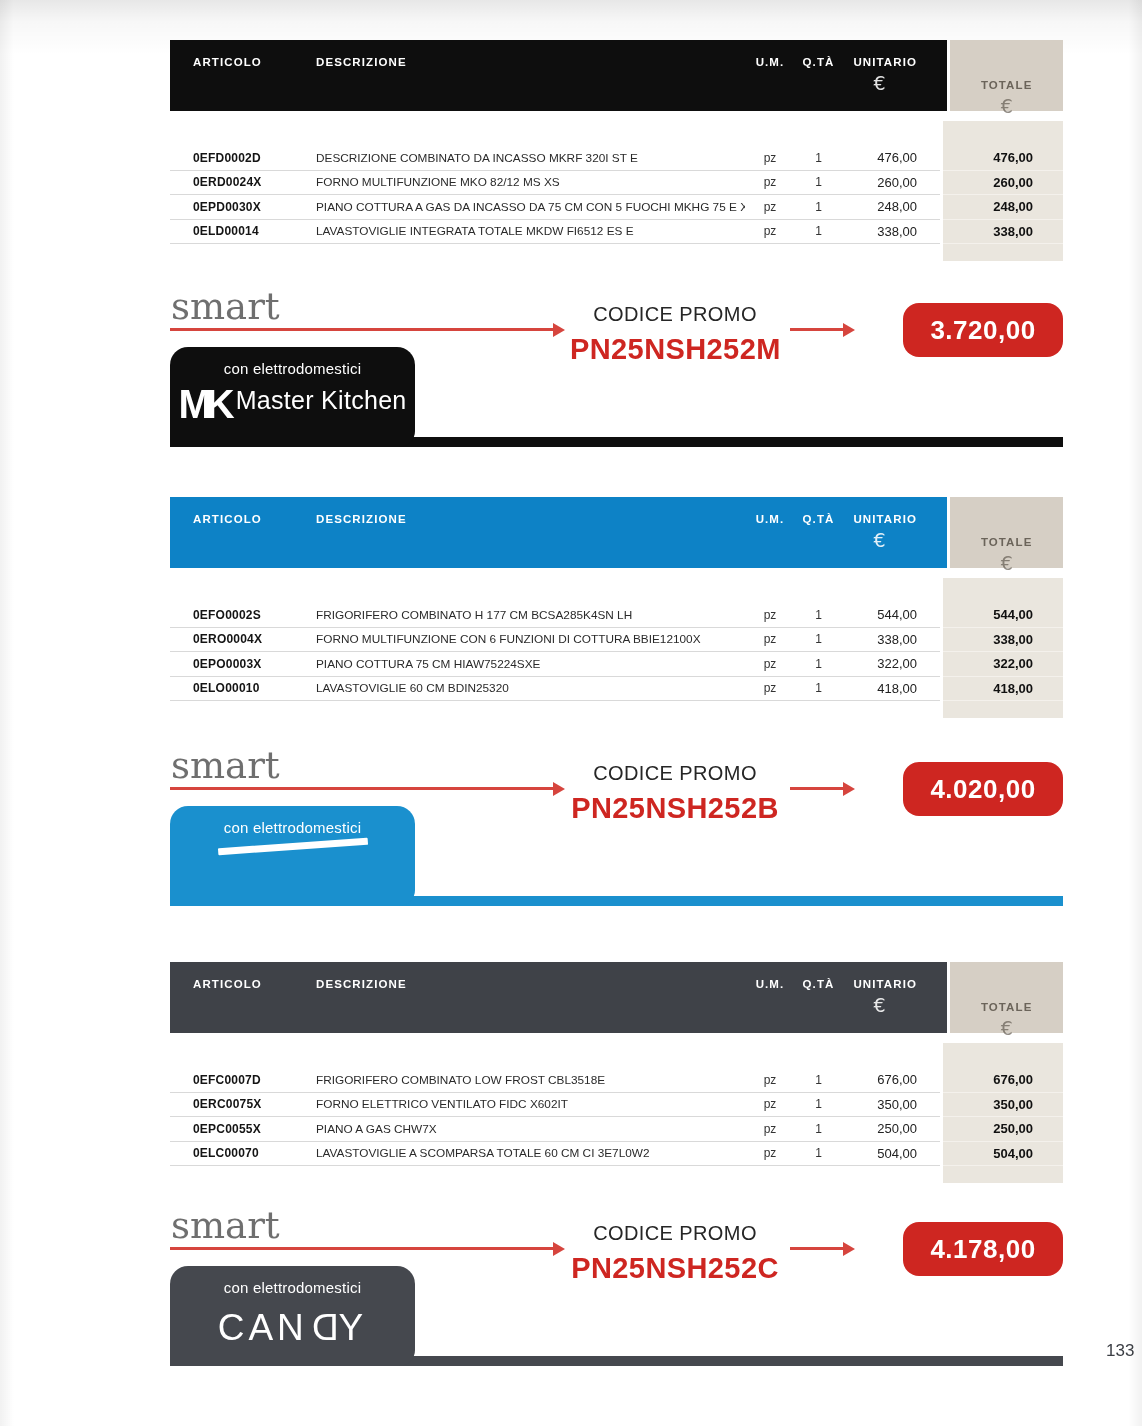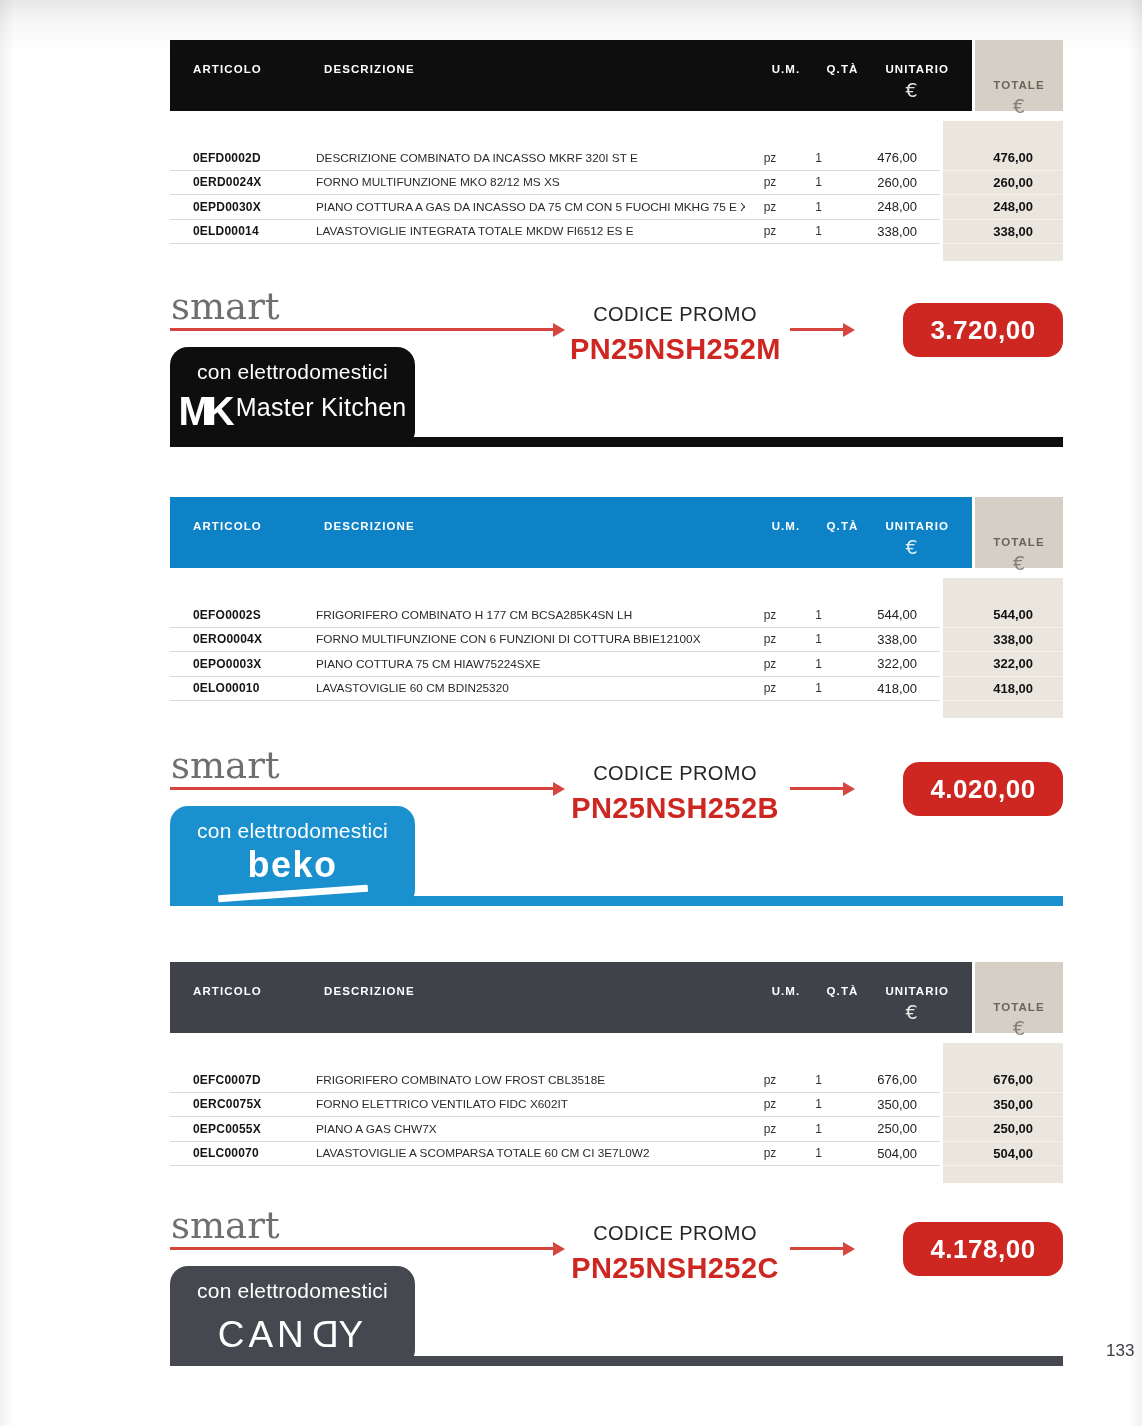--- a/index.html
+++ b/index.html
@@ -13,21 +13,21 @@
       linear-gradient(270deg, rgba(0,0,0,0.055) 0,  rgba(0,0,0,0) 14px),
       linear-gradient(180deg, rgba(0,0,0,0.095) 0,  rgba(0,0,0,0.03) 22px, rgba(0,0,0,0) 55px);
   }
 
   
   .tableblock { position:absolute; left:170px; width:893px; }
   .thead { display:flex; gap:3px; height:71px; }
   .th-main {
     width:828px; background:var(--theme); color:#fff;
     display:grid; grid-template-columns:146px 429px 50px 47px 98px;
-    padding-top:23px; font-size:11.5px; font-weight:bold; letter-spacing:1.1px;gap:8px;
+    padding-top:16px; font-size:11.5px; font-weight:bold; letter-spacing:1.1px;
   }
   .h-art { padding-left:23px; }
   .h-um, .h-qta { text-align:center; }
   .h-unit { display:flex; flex-direction:column; align-items:flex-end; padding-right:23px; }
   .h-unit .euro { align-self:center; }
   .euro { font-family:"DejaVu Sans", sans-serif; font-size:19px; font-weight:normal;
           letter-spacing:0; margin-top:6px; opacity:.88; line-height:1; }
   .th-tot { width:120px; background:#d6cfc5; color:#6b645a; padding-top:39px;
             display:flex; flex-direction:column; align-items:center;
             font-size:11.5px; font-weight:bold; letter-spacing:1.1px; }
@@ -70,21 +70,21 @@
     position:absolute; right:0; top:17px; width:160px; height:54px;
     background:#ce2621; border-radius:16px; color:#fff;
     display:flex; align-items:center; justify-content:center;
     font-size:26px; font-weight:bold; letter-spacing:.5px;
   }
   .bar { position:absolute; left:0; right:0; bottom:0; height:10px; background:var(--theme); }
   .badge {
     position:absolute; left:0; bottom:0; width:245px; height:100px; z-index:2;
     background:var(--theme); border-radius:18px 18px 16px 0; color:#fff; text-align:center;
   }
-  .badge-line { margin-top:13px; font-size:21px; letter-spacing:.2px; }
+  .badge-line { margin-top:13px; font-size:15px; letter-spacing:.2px; }
   .mk-logo { margin-top:9px; display:flex; justify-content:center; gap:9px; }
   .mk-mono { font-size:40px; font-weight:bold; letter-spacing:-0.15em; margin-right:-0.05em; line-height:.9; }
   .mk-text { font-size:25px; font-weight:normal; letter-spacing:.3px; }
   .beko { margin-top:4px; font-size:36px; font-weight:bold; letter-spacing:1.5px; line-height:1; }
   .beko-line { width:150px; height:7px; background:#fff; margin:7px auto 0; transform:rotate(-4deg); border-radius:1px; }
   .candy { margin-top:13px; font-size:37px; letter-spacing:4px; line-height:1; }
   .candy .flip { display:inline-block; transform:scaleX(-1); }
 
   .pagenum { position:absolute; left:1106px; top:1341px; font-size:17px; color:#3b3e44; }
 </style>
@@ -239,21 +239,20 @@
     <div class="arrow long"></div>
     <div class="codeblock">
       <div class="codelabel">CODICE PROMO</div>
       <div class="codevalue">PN25NSH252B</div>
     </div>
     <div class="arrow short"></div>
     <div class="pricepill">4.020,00</div>
     <div class="bar"></div>
     <div class="badge">
       <div class="badge-line">con elettrodomestici</div>
-      <div class="beko">beko</div>
       <div class="beko-line"></div>
     </div>
   </div>
 
   <div class="tableblock" style="top:962px; --theme:#3f4248">
     <div class="thead">
       <div class="th-main">
         <div class="h-art">ARTICOLO</div>
         <div class="h-desc">DESCRIZIONE</div>
         <div class="h-um">U.M.</div>

